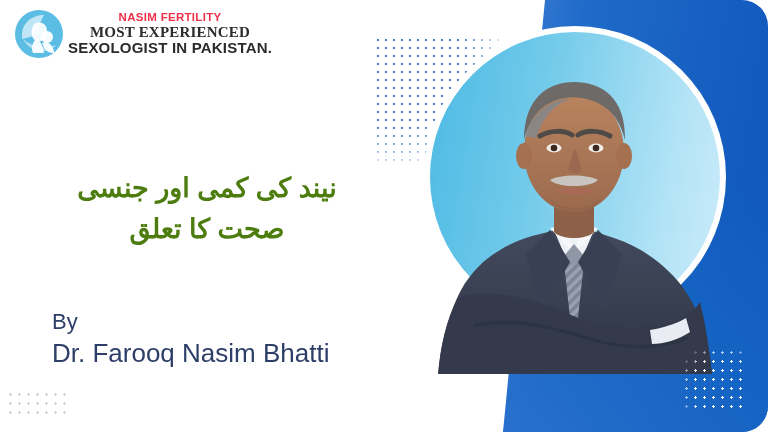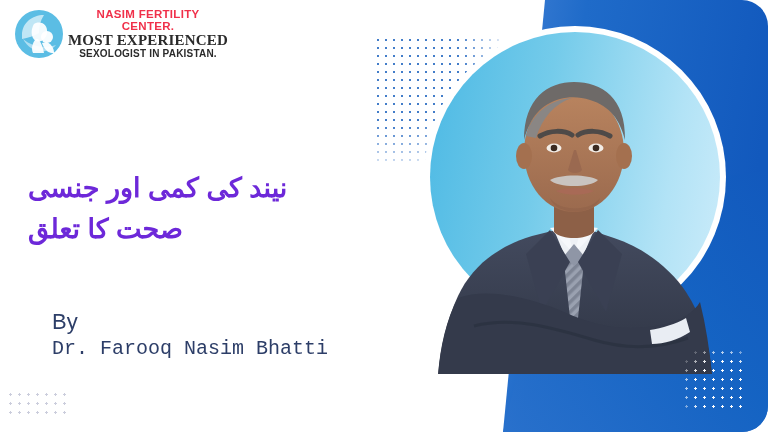--- a/index.html
+++ b/index.html
@@ -146,49 +146,49 @@
     font-family: "Liberation Serif", serif;
     font-weight: bold;
     font-size: 15px;
     letter-spacing: .2px;
     white-space: nowrap;
     margin-top: 1px;
   }
   .logo-l4 {
     color: #2b2b2b;
     font-weight: bold;
-    font-size: 10px;
+    font-size: 15px;
     letter-spacing: .2px;
     white-space: nowrap;
   }
 
   
   .headline {
     position: absolute;
     left: 28px;
     top: 168px;
     width: 358px;
-    text-align: left;
+    text-align: center;
     direction: rtl;
-    color: #6d28d9;
+    color: #4d7c0f;
     font-weight: bold;
     font-size: 27px;
     line-height: 1.52;
     z-index: 8;
   }
   .byline {
     position: absolute;
     left: 52px;
     top: 307px;
     color: #2d3e68;
     font-size: 22px;
     line-height: 1.33;
     z-index: 8;
   }
-  .byline-name { font-size: 20px; font-family: Liberation Mono, monospace; }
+  .byline-name { font-size: 26px; }
 </style>
 </head>
 <body>
 
 <div id="slide">
 
   <svg class="blue-panel" viewBox="0 0 768 432" preserveAspectRatio="none">
     <defs>
       <linearGradient id="panelGrad" x1="0" y1="0" x2="1" y2="0.25">
         <stop offset="0%" stop-color="#3f7fd4"></stop>
@@ -281,21 +281,20 @@
       <circle cx="25" cy="25" r="24" fill="#5bbde4"></circle>
       <path d="M 8 26 C 8 14 18 6 30 6 C 26 12 25 18 25 24 C 20 27 14 29 8 30 Z" fill="#ffffff" opacity=".62"></path>
       <path d="M 9 30 C 16 44 34 46 42 36 C 32 40 18 38 9 30 Z" fill="#ffffff" opacity=".5"></path>
       <path d="M 22 14 C 29 12 34 17 33 24 C 32 30 27 34 22 32 C 18 30 17 24 18 20 C 19 16 20 14 22 14 Z" fill="#ffffff" opacity=".92"></path>
       <path d="M 22 30 C 18 34 17 40 19 44 L 30 44 C 29 38 27 33 24 30 Z" fill="#ffffff" opacity=".92"></path>
       <circle cx="33" cy="28" r="6" fill="#ffffff" opacity=".95"></circle>
       <path d="M 28 34 C 30 40 34 44 38 44 L 40 44 C 40 38 36 34 32 33 Z" fill="#ffffff" opacity=".95"></path>
     </svg>
     <div class="logo-text">
       <div class="logo-l1">NASIM FERTILITY</div>
-      <div class="logo-l2">CENTER.</div>
       <div class="logo-l3">MOST EXPERIENCED</div>
       <div class="logo-l4">SEXOLOGIST IN PAKISTAN.</div>
     </div>
   </div>
 
   <div class="headline">
     <div>نیند کی کمی اور جنسی</div>
     <div>صحت کا تعلق</div>
   </div>
 

